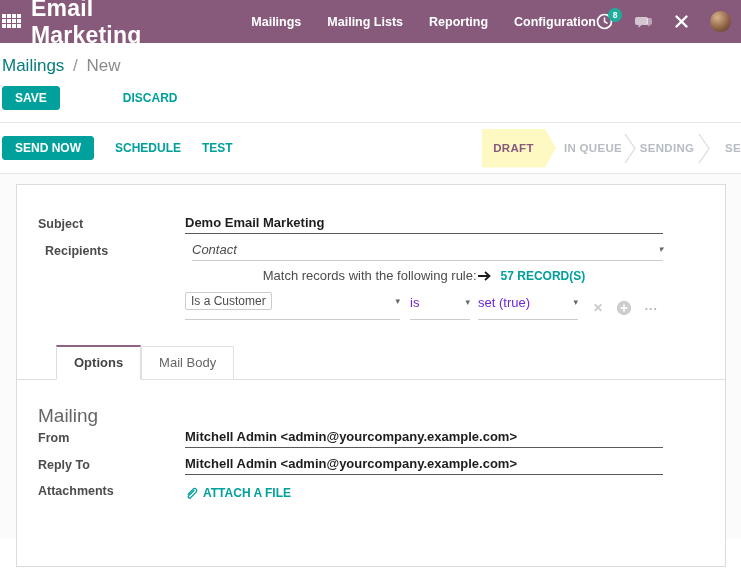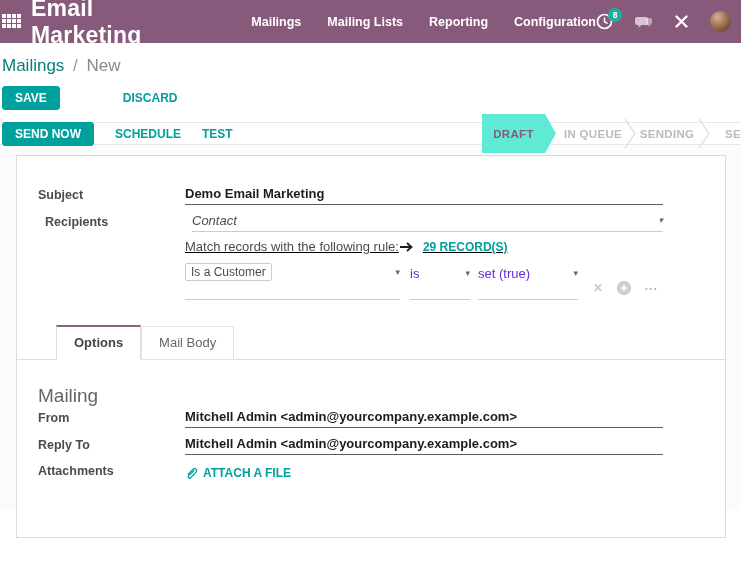--- a/index.html
+++ b/index.html
@@ -32,28 +32,28 @@
   .breadcrumb .current { color:#8a8a8a; }
   .cp-buttons { margin-top:10px; display:flex; align-items:center; margin-bottom:12px;gap:46px; }
   .btn-primary { background:#00A09D; color:#fff; border:1px solid #00A09D; font-size:12px;
     font-weight:bold; padding:4px 12px; border-radius:3px; cursor:pointer;
     font-family:"Liberation Sans",sans-serif; }
   .btn-link { background:none; border:none; color:#00A09D; font-size:12px; font-weight:bold;
     margin-left:17px; cursor:pointer; font-family:"Liberation Sans",sans-serif; }
 
   
   .statusbar { border-top:1px solid #e7e7e7; border-bottom:1px solid #e7e7e7;
-    height:23px; display:flex; align-items:center; background:#fff; }
+    height:52px; display:flex; align-items:center; background:#fff; }
   .sb-left { display:flex; align-items:center; gap:21px; padding-left:2px; }
   .pipeline { margin-left:auto; margin-right:-37px; flex-shrink:0; width:296px;
     height:39px; display:flex; position:relative; }
   .stage { width:74px; display:flex; align-items:center; justify-content:center;
     font-size:11.5px; font-weight:bold; color:#b6bcc2; letter-spacing:.3px;
     cursor:pointer; white-space:nowrap; }
-  .stage.active { background:#5eead4; color:#875A7B;
+  .stage.active { background:#fef9c3; color:#875A7B;
     clip-path:polygon(0 0, calc(100% - 11px) 0, 100% 50%, calc(100% - 11px) 100%, 0 100%);
     padding-right:11px; }
   .chev { position:absolute; top:4px; }
 
   
   .content { background:#fbfbfb; height:365px; padding-top:10px; }
   .sheet { margin-left:16px; width:710px; height:383px; background:#fff;
     border:1px solid #d9dcdf; padding:28px 62px 0 21px; }
 
   .frow { display:flex; align-items:flex-start; }
@@ -62,29 +62,29 @@
   .fvalue { flex:1; min-width:0; }
   .input-line { font-size:13px; padding:2px 0 3px 0; display:flex;
     justify-content:space-between; align-items:center; }
   .u-dark { border-bottom:1px solid #5a5a5a; }
   .u-light { border-bottom:1px solid #ccc;font-style:italic; }
   .bold-val { font-weight:bold; color:#1d1d1d; }
   .plain-val { color:#4c4c4c; }
   .caret { color:#666; font-size:9px; line-height:1; }
 
   .match-row { margin-top:7px; display:flex; }
-  .match-inner { flex:1; display:flex; justify-content:flex-start; align-items:center;text-decoration:underline; }
+  .match-inner { flex:1; display:flex; justify-content:center; align-items:center; }
   .match-text { font-size:13px; color:#4c4c4c; }
   .records-link { display:flex; align-items:center; gap:9px; }
   .records-link a { color:#00A09D; font-weight:bold; font-size:12px; text-decoration:none; }
 
   .rule-row { margin-top:9px; display:flex; }
   .rule-inner { flex:1; display:flex; align-items:flex-end; }
   .rule-group { border-bottom:1px solid #ccc; display:flex; justify-content:space-between;
-    align-items:center; padding-bottom:18px; }
+    align-items:center; padding-bottom:9px; }
   .rg-field { width:215px; }
   .rg-op { width:60px; margin-left:10px; }
   .rg-val { width:100px; margin-left:8px; }
   .rule-tag { border:1px solid #c9ced3; border-radius:2px; padding:1px 5px;
     font-size:12px; color:#4c4c4c; background:#fff; }
   .rule-txt { font-size:13px; color:#6d28d9; }
   .rule-icons { display:flex; align-items:center; gap:13px; margin-left:15px; padding-bottom:4px; }
   .x-icon { color:#c9c9c9; font-size:12px; font-weight:bold; cursor:pointer; }
   .dots-icon { color:#b5b5b5; font-size:8px; letter-spacing:1.5px; cursor:pointer; }
 
@@ -208,21 +208,21 @@
     </div>
 
     <div class="match-row">
       <div class="flabel"></div>
       <div class="match-inner">
         <span class="match-text">Match records with the following rule:</span>
         <span class="records-link">
           <svg width="15" height="14" viewBox="0 0 15 14">
             <path d="M1 7 H12 M8 3 L12.5 7 L8 11" fill="none" stroke="#1d1d1d" stroke-width="1.8"></path>
           </svg>
-          <a href="#">29 RECORD(S)</a>
+          <a href="#">57 RECORD(S)</a>
         </span>
       </div>
     </div>
 
     <div class="rule-row">
       <div class="flabel"></div>
       <div class="rule-inner">
         <div class="rule-group rg-field">
           <span class="rule-tag">Is a Customer</span>
           <span class="caret">▾</span>

